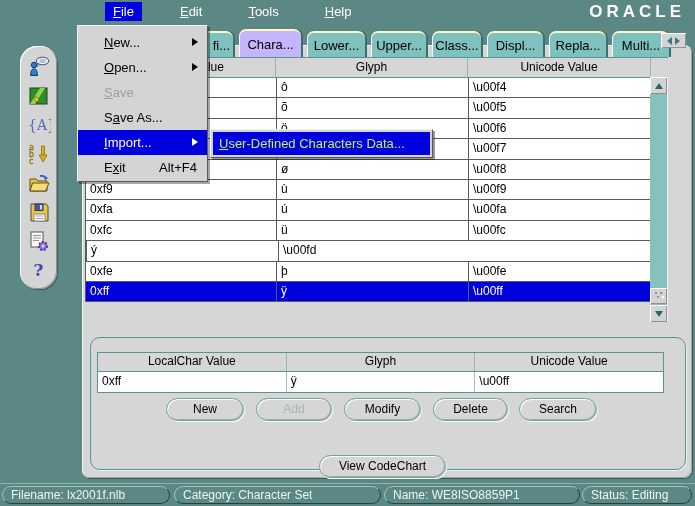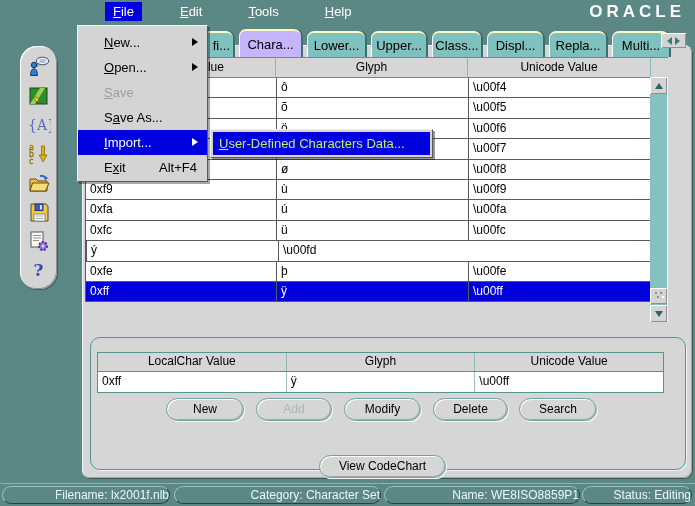--- a/index.html
+++ b/index.html
@@ -83,21 +83,21 @@
   .fm-arrow{position:absolute;right:9px;top:8px;width:0;height:0;
     border-top:4px solid transparent;border-bottom:4px solid transparent;border-left:6px solid currentColor;}
   .fm-shortcut{position:absolute;right:10px;top:0;}
   .submenu{position:absolute;left:210px;top:129px;width:223px;height:29px;background:#d4d4d4;z-index:41;
     border:1px solid;border-color:#f2f2f2 #555 #555 #f2f2f2;box-shadow:2px 2px 0 rgba(0,0,0,.4);box-sizing:border-box;padding:2px;}
   .sm-item{background:#0000de;color:#bef264;height:23px;line-height:23px;padding-left:6px;font-size:13px;cursor:default;}
   .sm-item u{text-decoration:underline;}
   
   .statusbar{position:absolute;left:0;top:483px;width:695px;height:23px;border-top:1px solid #8fb3b1;}
   .sb-seg{position:absolute;top:2px;height:18px;border:1px solid;border-color:#9dc0be #24413f #24413f #9dc0be;
-    border-radius:9px;color:#eef5f5;font-size:12px;line-height:16px;padding-left:8px;box-sizing:border-box;text-align:right;}
+    border-radius:9px;color:#eef5f5;font-size:12px;line-height:16px;padding-left:8px;box-sizing:border-box;}
 </style>
 </head>
 <body>
 
 <div class="main-panel"></div>
 
 <div class="tabstrip" id="tabstrip">
     <div class="tab partial" style="width: 37px;">fi...</div>
     <div class="tab active" style="width: 62px;">Chara...</div>
     <div class="tab" style="width: 58px;">Lower...</div>

